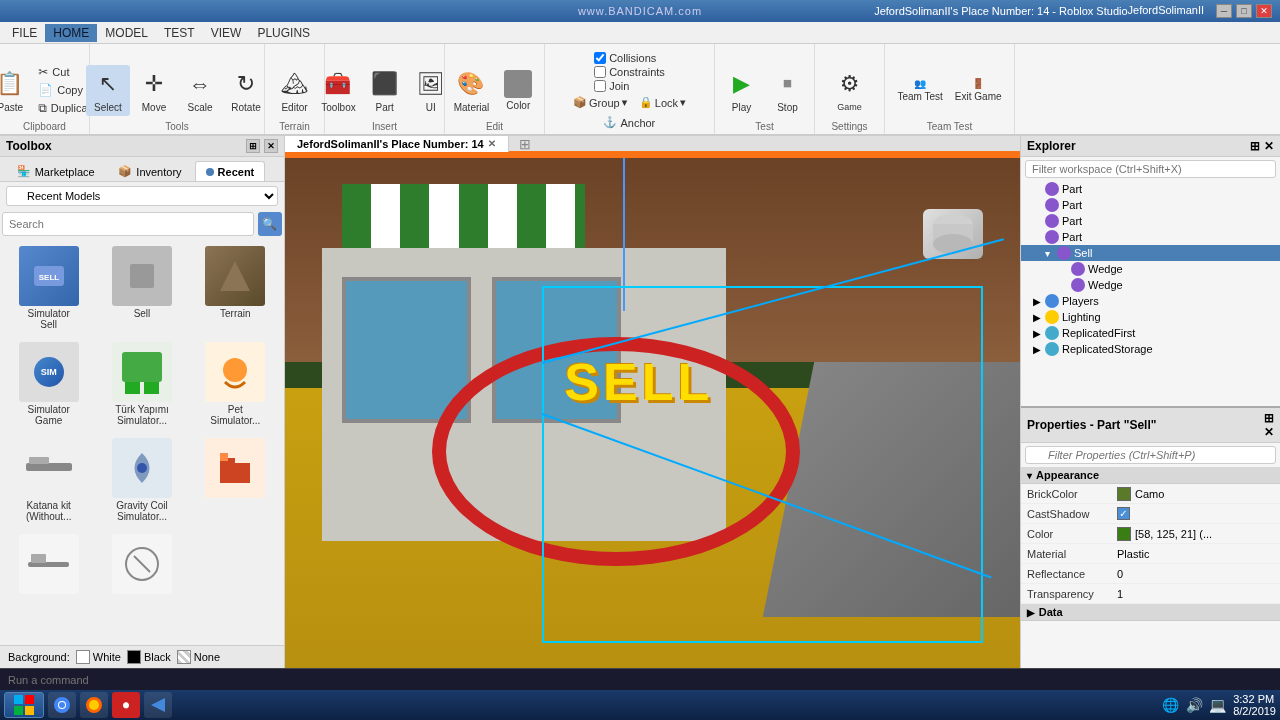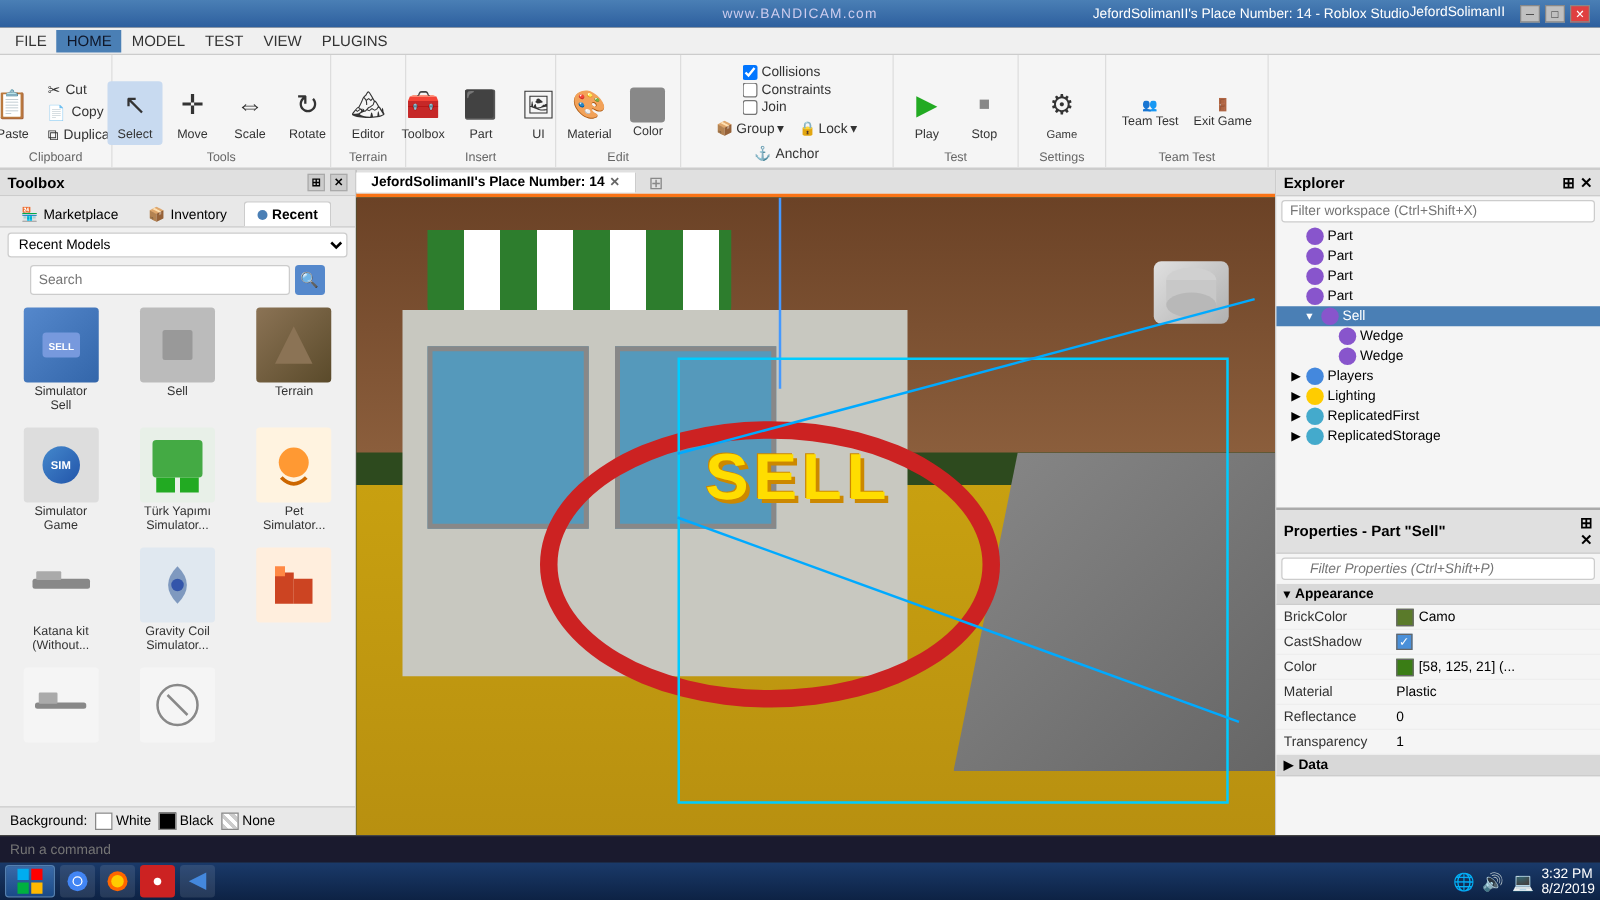--- a/index.html
+++ b/index.html
@@ -162,26 +162,26 @@
     .tab-dot { width: 8px; height: 8px; border-radius: 50%; background: #4a7fb5; }
     #toolbox-filter {
       padding: 4px 6px;
       display: flex;
       gap: 4px;
     }
     #model-select {
       flex: 1;
       border: 1px solid #ccc;
       border-radius: 3px;
-      padding: 2px 4px;
+      padding: 2px 16px;
       font-size: 11px;
       background: white;
     }
     #search-bar {
-      padding: 2px 24px;
+      padding: 2px 2px;
       display: flex;
       gap: 4px;
     }
     #search-input {
       flex: 1;
       border: 1px solid #ccc;
       border-radius: 3px;
       padding: 2px 6px;
       font-size: 11px;
     }
@@ -244,21 +244,21 @@
       flex: 1;
       background: #2d4a1e;
       position: relative;
       overflow: hidden;
     }
     #viewport-tabs {
       height: 22px;
       background: #e0e0e0;
       display: flex;
       align-items: center;
-      border-bottom: 3px solid #f97316;
+      border-bottom: 7px solid #f97316;
     }
     .viewport-tab {
       padding: 2px 12px;
       font-size: 11px;
       cursor: pointer;
       border-right: 1px solid #ccc;
       background: #d0d0d0;
       display: flex; align-items: center; gap: 4px;
     }
     .viewport-tab.active { background: white; font-weight: bold; }

